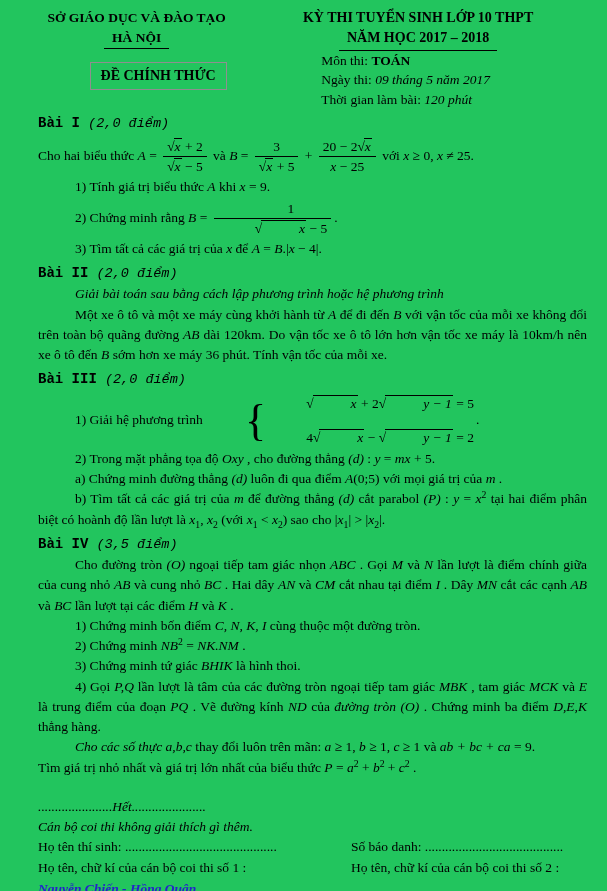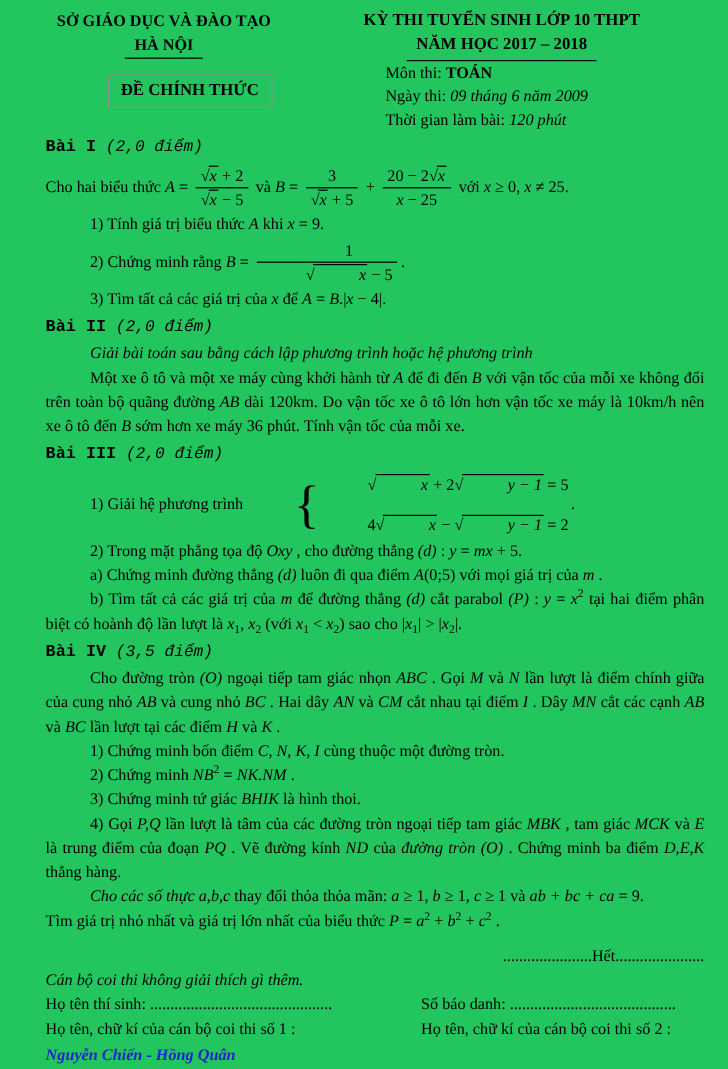--- a/index.html
+++ b/index.html
@@ -33,21 +33,21 @@
   .ov { font-style:italic; display:inline-block; border-top:1px solid #000; line-height:1.15; padding:0 1px; margin-left:-1px; }
   .frac { display:inline-flex; flex-direction:column; text-align:center; vertical-align:middle; margin:0 3px; }
   .frac .num { display:block; border-bottom:1px solid #000; padding:0 4px 1px; line-height:1.3; }
   .frac .den { display:block; padding:1px 4px 0; line-height:1.3; }
   .mathline { margin:3px 0 1px; }
   .sys { display:inline-flex; align-items:center; vertical-align:middle; margin:1px 2px; }
   .brace { font-size:44px; line-height:0.85; margin-right:3px; font-weight:normal; }
   .rows { display:inline-flex; flex-direction:column; gap:17px; }
   .row { line-height:1.3; }
   
-  .het { text-align:right; margin-top:9px; }
+  .het { text-align:left; margin-top:19px;font-style:italic; }
   .note { font-style:italic; }
   .frow { display:flex; }
   .frow .fl { width:57%; }
   .frow .fr { width:43%; }
   .signature { color:#2323cb; font-weight:bold; font-style:italic; margin-top:1px; }
 </style>
 </head>
 <body>
 
 <div class="page">
@@ -58,21 +58,21 @@
       <div class="h-b"><span class="u">HÀ NỘI</span></div>
       <div class="box-wrap">
         <span class="exam-box">ĐỀ CHÍNH THỨC</span>
       </div>
     </div>
     <div class="h-right">
       <div class="h-b h-center">KỲ THI TUYỂN SINH LỚP 10 THPT</div>
       <div class="h-b h-center"><span class="u">NĂM HỌC 2017 – 2018</span></div>
       <div class="h-meta">
         <div><span>Môn thi: </span><b>TOÁN</b></div>
-        <div><span>Ngày thi: </span><i>09 tháng 6 năm 2009</i></div>
+        <div><span>Ngày thi: </span><i>09 tháng 5 năm 2017</i></div>
         <div><span>Thời gian làm bài: </span><i>120 phút</i></div>
       </div>
     </div>
   </div>
 
   <div class="sec-head">
     <b>Bài I</b><i> (2,0 điểm)</i>
   </div>
   <div class="mathline">
     <span>Cho hai biểu thức </span><span><span class="m">A</span><span> = </span></span><span class="frac">
@@ -119,21 +119,21 @@
 
   <div class="sec-head">
     <b>Bài IV</b><i> (3,5 điểm)</i>
   </div>
   <div class="ind just"><span>Cho đường tròn </span><span class="m">(O)</span><span> ngoại tiếp tam giác nhọn </span><span class="m">ABC</span><span> . Gọi </span><span class="m">M</span><span> và </span><span class="m">N</span><span> lần lượt là điểm chính giữa của cung nhỏ </span><span class="m">AB</span><span> và cung nhỏ </span><span class="m">BC</span><span> . Hai dây </span><span class="m">AN</span><span> và </span><span class="m">CM</span><span> cắt nhau tại điểm </span><span class="m">I</span><span> . Dây </span><span class="m">MN</span><span> cắt các cạnh </span><span class="m">AB</span><span> và </span><span class="m">BC</span><span> lần lượt tại các điểm </span><span class="m">H</span><span> và </span><span class="m">K</span><span> .</span></div>
   <div class="ind"><span>1) Chứng minh bốn điểm </span><span class="m">C, N, K, I</span><span> cùng thuộc một đường tròn.</span></div>
   <div class="ind"><span>2) Chứng minh </span><span class="m">NB</span><span class="sp">2</span><span> = </span><span class="m">NK.NM</span><span> .</span></div>
   <div class="ind"><span>3) Chứng minh tứ giác </span><span class="m">BHIK</span><span> là hình thoi.</span></div>
   <div class="ind just"><span>4) Gọi </span><span class="m">P,Q</span><span> lần lượt là tâm của các đường tròn ngoại tiếp tam giác </span><span class="m">MBK</span><span> , tam giác </span><span class="m">MCK</span><span> và </span><span class="m">E</span><span> là trung điểm của đoạn </span><span class="m">PQ</span><span> . Vẽ đường kính </span><span class="m">ND</span><span> của </span><span class="it">đường tròn </span><span class="m">(O)</span><span> . Chứng minh ba điểm </span><span class="m">D,E,K</span><span> thẳng hàng.</span></div>
 
-  <div class="ind"><span class="it">Cho các số thực </span><span class="m">a,b,c</span><span> thay đổi thỏa thỏa mãn: </span><span class="m">a</span><span> ≥ 1, </span><span class="m">b</span><span> ≥ 1, </span><span class="m">c</span><span> ≥ 1 và </span><span class="m">ab + bc + ca</span><span> = 9.</span></div>
+  <div class="ind"><span class="it">Cho các số thực </span><span class="m">a,b,c</span><span> thay đổi luôn trên mãn: </span><span class="m">a</span><span> ≥ 1, </span><span class="m">b</span><span> ≥ 1, </span><span class="m">c</span><span> ≥ 1 và </span><span class="m">ab + bc + ca</span><span> = 9.</span></div>
   <div><span>Tìm giá trị nhỏ nhất và giá trị lớn nhất của biểu thức </span><span class="m">P</span><span> = </span><span class="m">a</span><span class="sp">2</span><span> + </span><span class="m">b</span><span class="sp">2</span><span> + </span><span class="m">c</span><span class="sp">2</span><span> .</span></div>
 
   <div class="het">......................Hết......................</div>
   <div class="note">Cán bộ coi thi không giải thích gì thêm.</div>
   <div class="frow">
     <div class="fl">Họ tên thí sinh: .............................................</div>
     <div class="fr">Số báo danh: .........................................</div>
   </div>
   <div class="frow">
     <div class="fl">Họ tên, chữ kí của cán bộ coi thi số 1 :</div>

